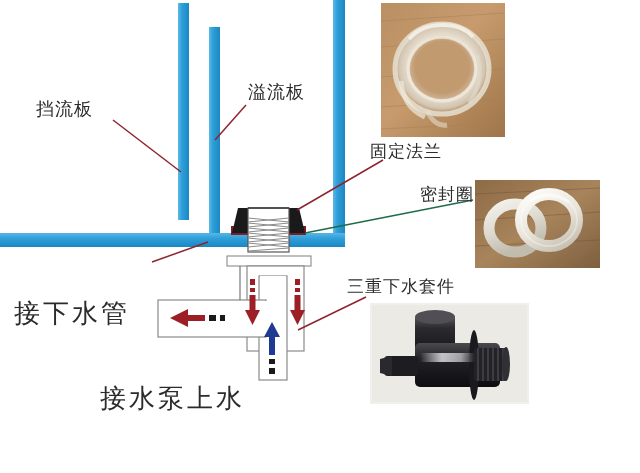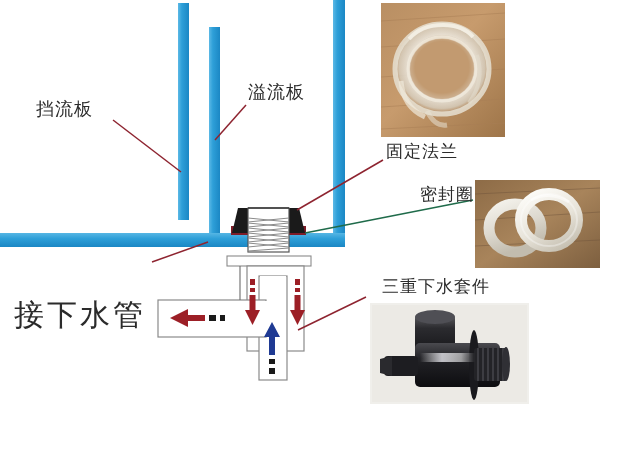--- a/index.html
+++ b/index.html
@@ -28,21 +28,21 @@
   .lbl {
     position: absolute;
     color: #2b2b2b;
     white-space: nowrap;
     font-family: "DejaVu Sans", "Liberation Sans", sans-serif;
     letter-spacing: 1px;
     line-height: 1;
   }
   .lbl-sm { font-size: 17px; }
   .lbl-md { font-size: 18px; }
-  .lbl-lg { font-size: 30px; letter-spacing: 3px; }
+  .lbl-lg { font-size: 26px; letter-spacing: 3px; }
   .photo {
     position: absolute;
     overflow: hidden;
     background: #b9a184;
   }
   .photo svg { display: block; width: 100%; height: 100%; }
 </style>
 </head>
 <body>
 
@@ -281,22 +281,23 @@
 
       <rect x="50" y="50" width="55" height="9" fill="url(#shine)"></rect>
     </svg>
   </div>
 
   <div class="lbl lbl-md" style="left:36px; top:100px;">挡流板</div>
 
   <div class="lbl lbl-md" style="left:248px; top:83px;">溢流板</div>
 
 
-  <div class="lbl lbl-sm" style="left:386px; top:143px;text-align:center;">固定法兰</div>
+  <div class="lbl lbl-sm" style="left:370px; top:143px;text-align:center;">固定法兰</div>
 
   <div class="lbl lbl-sm" style="left:420px; top:186px;">密封圈</div>
 
-  <div class="lbl lbl-sm" style="left:382px; top:278px;">三重下水套件</div>
+  <div class="lbl lbl-sm" style="left:347px; top:278px;">三重下水套件</div>
 
   <div class="lbl lbl-lg" style="left:14px; top:300px;">接下水管</div>
 
+  <div class="lbl lbl-lg" style="left:100px; top:385px;">接水泵上水</div>
 
 </div>
 
 </body></html>

